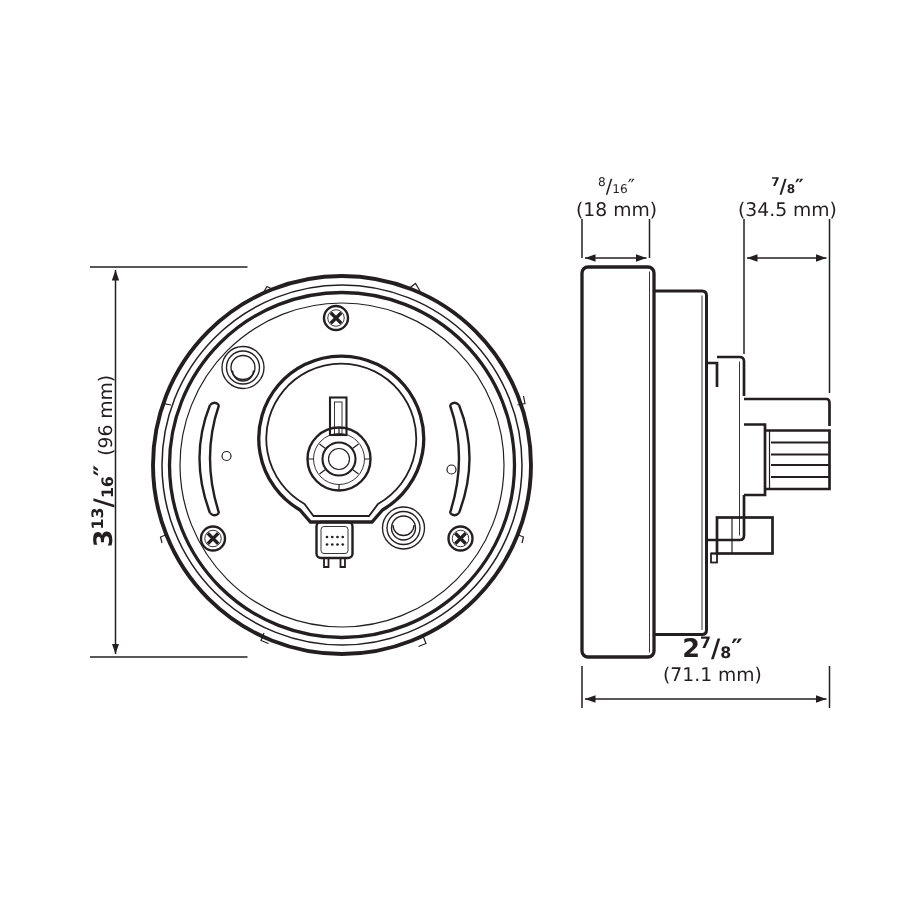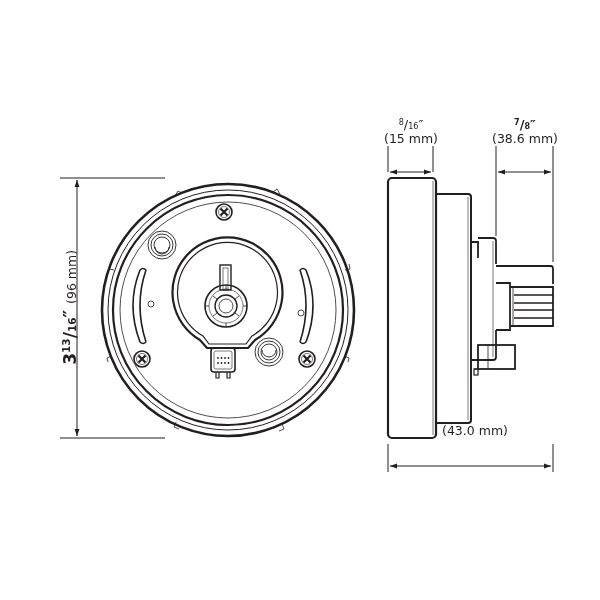--- a/index.html
+++ b/index.html
@@ -162,23 +162,24 @@
 
 <div id="lbl-height" class="dim-label">
   <span class="frac big">
     <span>3</span><sup>13</sup>/<sub>16</sub><span>″</span>
   </span>
   <span class="small">(96 mm)</span>
 </div>
 
 <div class="dim-label" style="left:375px; top:118px; width:72px;">
   <div class="frac" style="font-size:13px;"><sup>8</sup>/<sub>16</sub><span>″</span></div>
-  <div class="small">(15 mm)</div>
+  <div class="small">(18 mm)</div>
 </div>
 
 <div class="dim-label" style="left:488px; top:118px; width:74px;">
   <div class="frac" style="font-size:13px;font-weight:bold;"><sup>7</sup>/<sub>8</sub><span>″</span></div>
-  <div class="small">(38.6 mm)</div>
+  <div class="small">(34.5 mm)</div>
 </div>
 
 <div class="dim-label" style="left:430px; top:424px; width:90px;">
-  <div class="small">(43.0 mm)</div>
+  <div class="frac big"><span>2</span><sup>7</sup>/<sub>8</sub><span>″</span></div>
+  <div class="small">(71.1 mm)</div>
 </div>
 
 </body></html>

